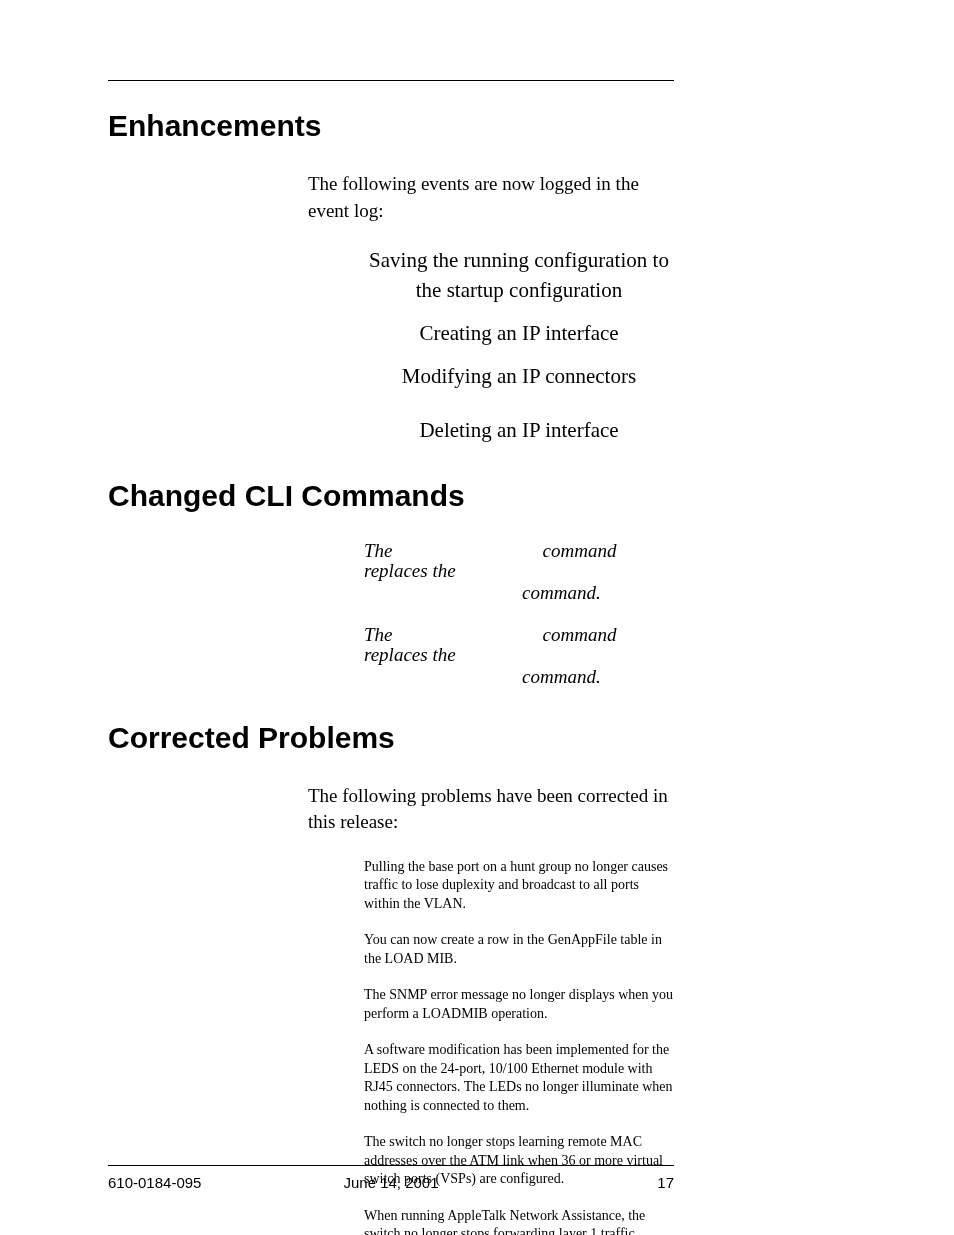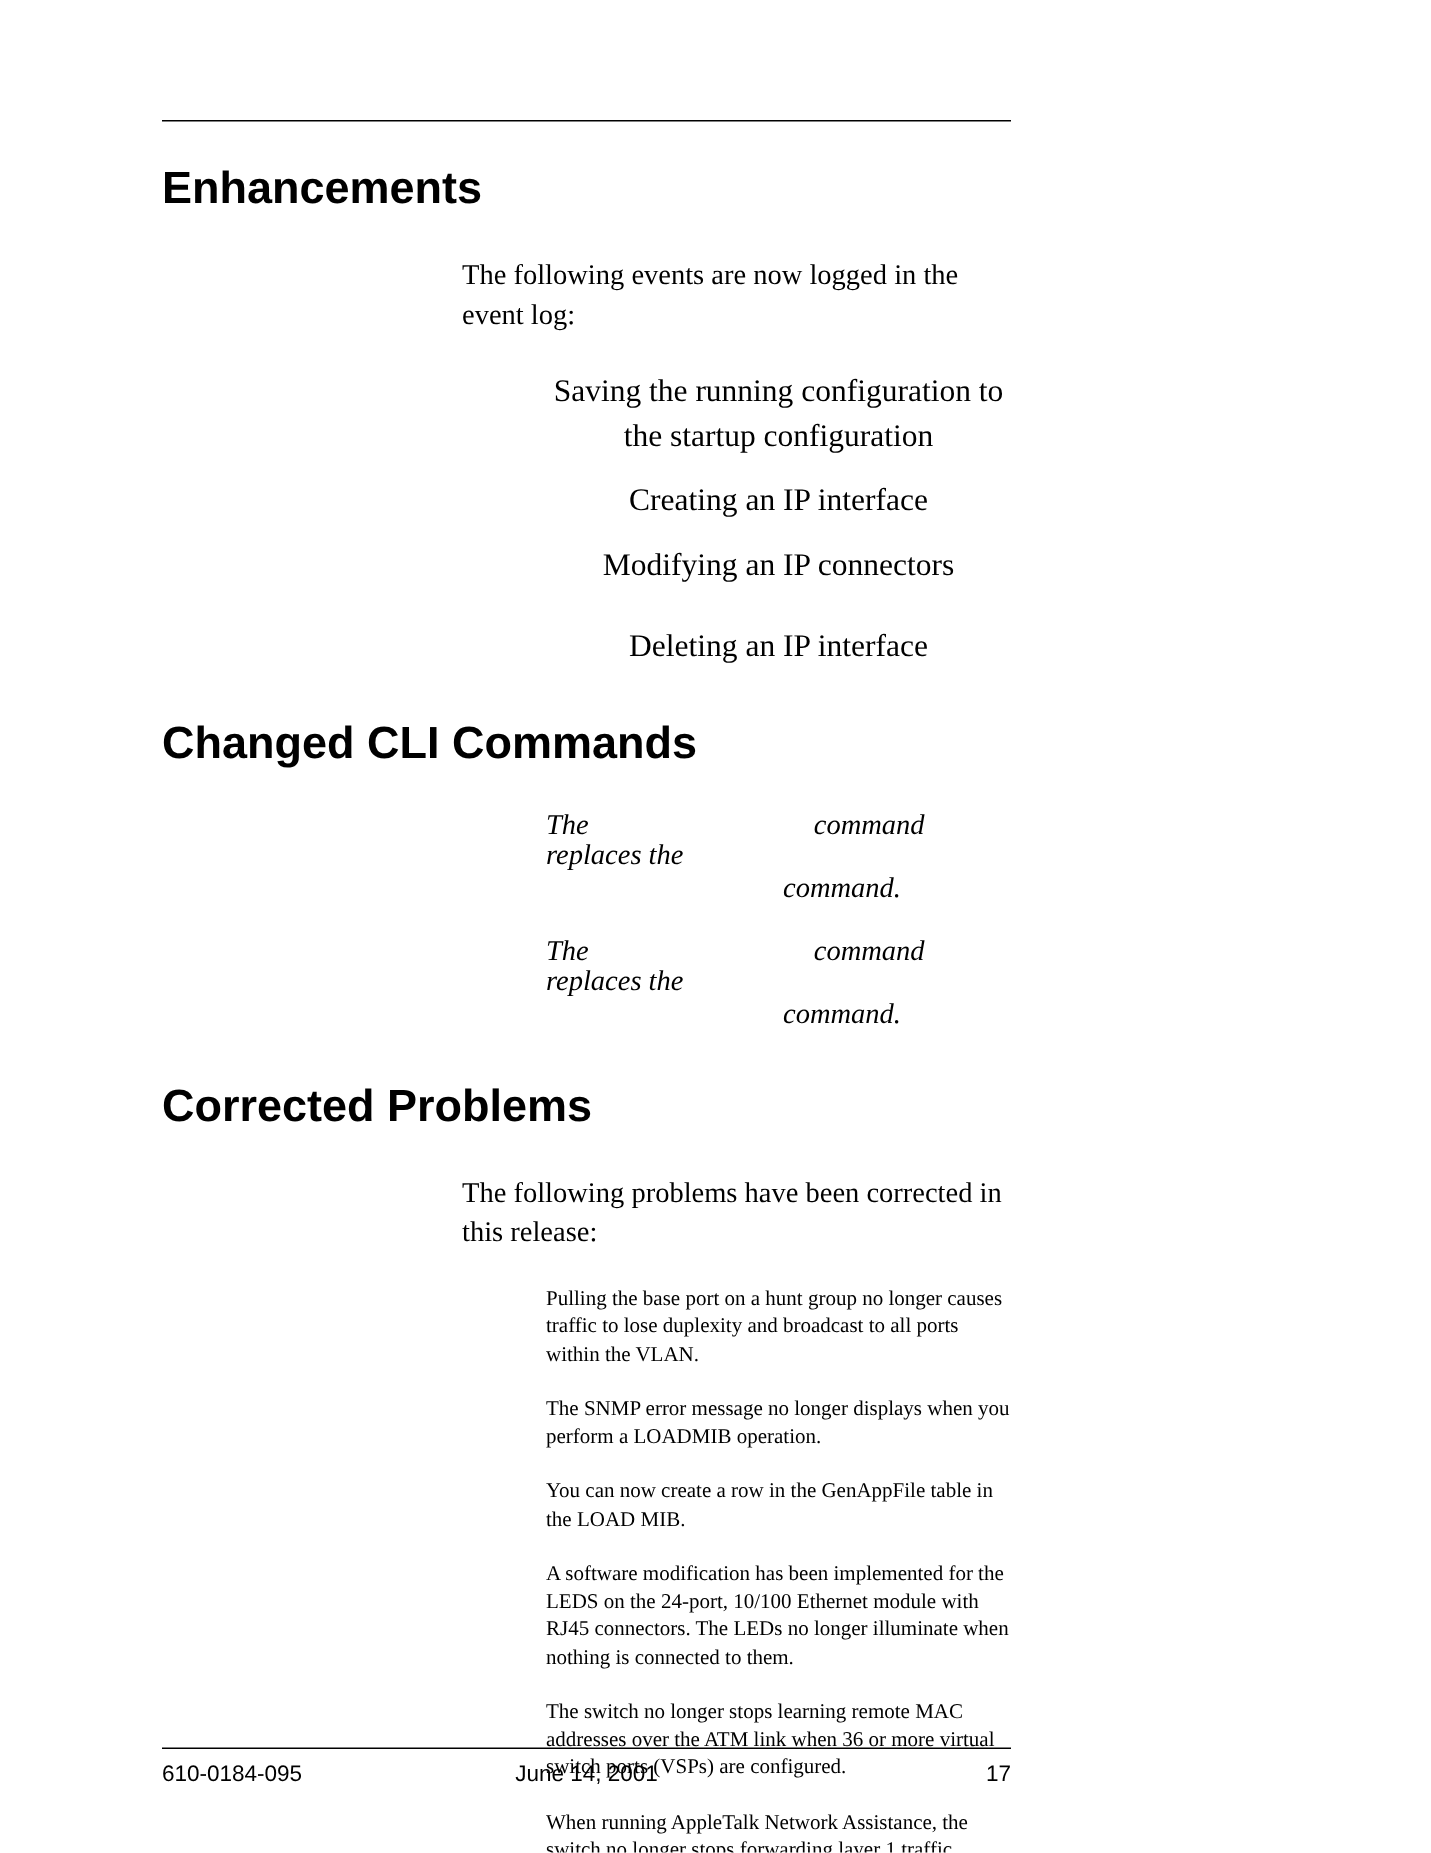--- a/index.html
+++ b/index.html
@@ -49,22 +49,22 @@
     <li>
       <span>The</span><span class="gap-small"></span><span>command replaces the</span>
       <span class="cli-indent"><span class="gap-xs"></span><span>command.</span></span>
     </li>
   </ul>
 
   <h1 class="section">Corrected Problems</h1>
   <p class="intro">The following problems have been corrected in this release:</p>
   <ul class="problems">
     <li>Pulling the base port on a hunt group no longer causes traffic to lose duplexity and broadcast to all ports within the VLAN.</li>
+    <li>You can now create a row in the GenAppFile table in the LOAD MIB.</li>
     <li>The SNMP error message no longer displays when you perform a LOADMIB operation.</li>
-    <li>You can now create a row in the GenAppFile table in the LOAD MIB.</li>
     <li>A software modification has been implemented for the LEDS on the 24-port, 10/100 Ethernet module with RJ45 connectors. The LEDs no longer illuminate when nothing is connected to them.</li>
     <li>The switch no longer stops learning remote MAC addresses over the ATM link when 36 or more virtual switch ports (VSPs) are configured.</li>
     <li>When running AppleTalk Network Assistance, the switch no longer stops forwarding layer 1 traffic.</li>
   </ul>
 
   <div class="footer">
     <div class="line"></div>
     <div class="row">
       <span>610-0184-095</span>
       <span class="center">June 14, 2001</span>

